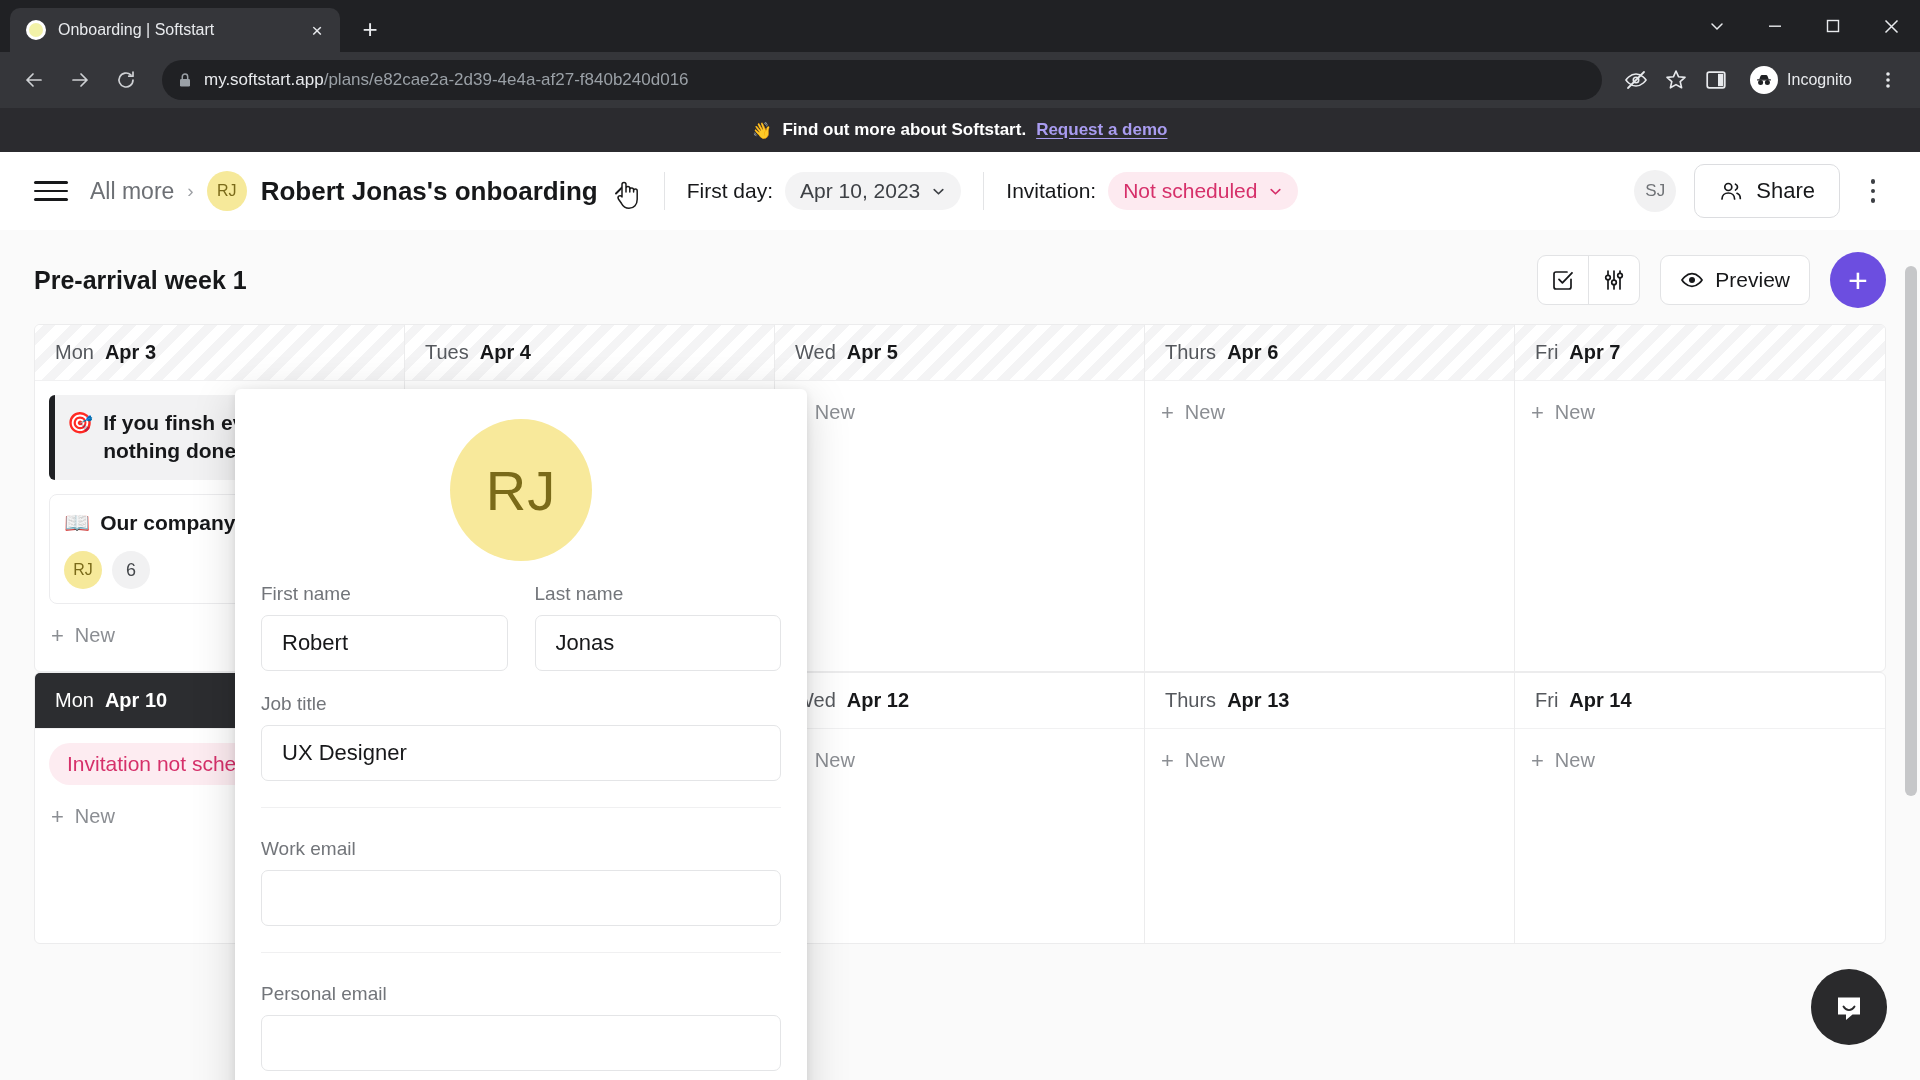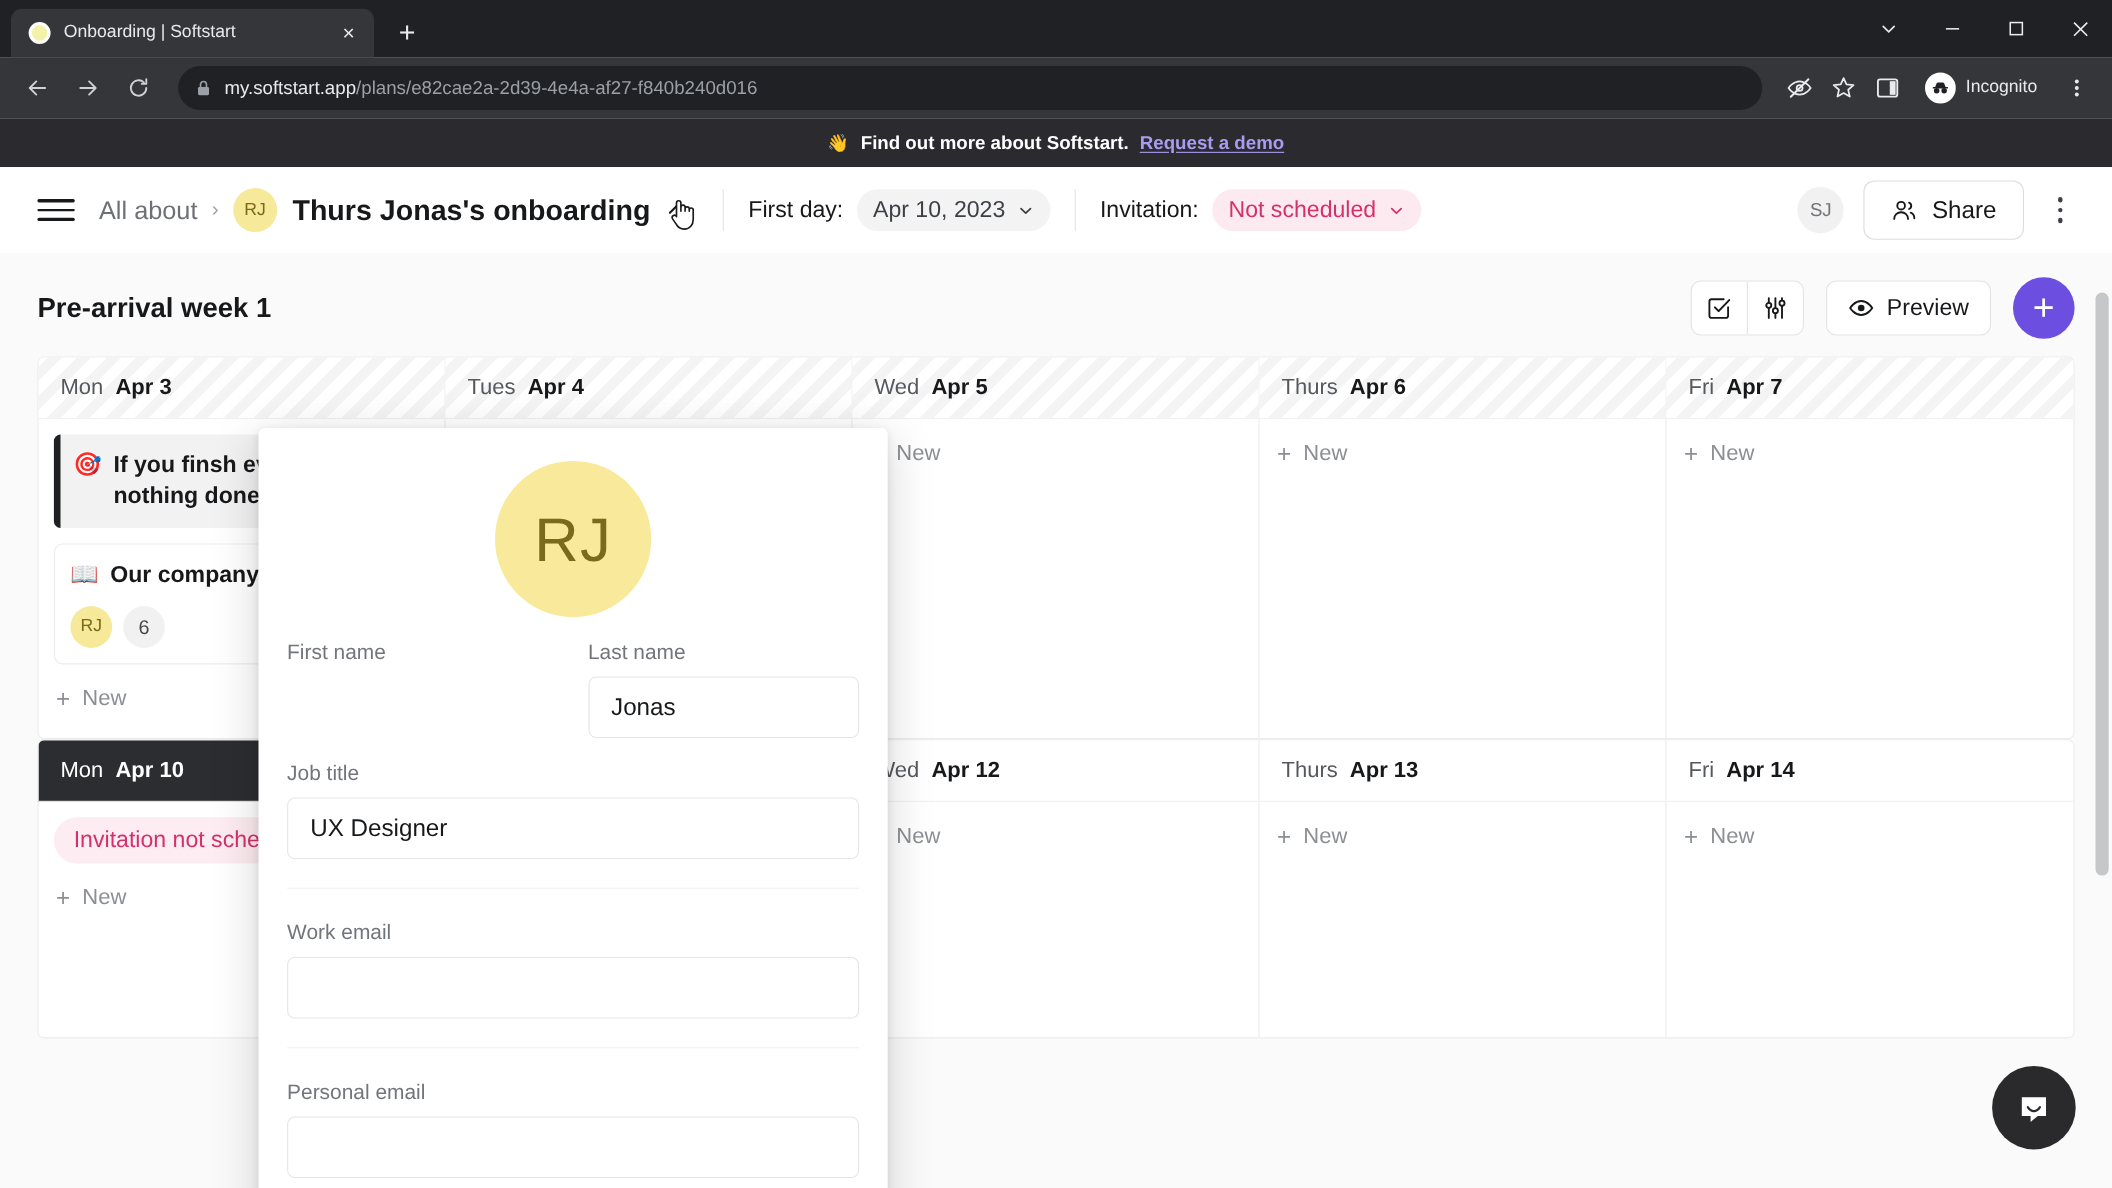--- a/index.html
+++ b/index.html
@@ -375,24 +375,24 @@
   </div>
 
   <div class="app">
 
     <div class="app-header">
       <div class="hamburger">
         <span></span>
           <span></span>
           <span></span>
       </div>
-      <span class="allplans">All about</span>
+      <span class="allplans">All more</span>
       <span class="bc-sep">›</span>
       <div class="av-rj">RJ</div>
-      <div class="plan-title">Thurs Jonas's onboarding</div>
+      <div class="plan-title">Robert Jonas's onboarding</div>
       <div class="chev-up-wrap">
         <svg width="22" height="22" viewBox="0 0 22 22">
             <path d="M5 13.5l6-6 6 6" stroke="#17181a" stroke-width="1.9" fill="none" stroke-linecap="round" stroke-linejoin="round"></path>
           </svg>
         <svg class="cursor-hand" width="26" height="32" viewBox="0 0 26 32">
           <path d="M8 18V5.5a2 2 0 1 1 4 0V13V9.4a1.9 1.9 0 0 1 3.8 0V13v-2.1a1.9 1.9 0 0 1 3.8 0V13v-1.1a1.8 1.8 0 0 1 3.6 0v8.4c0 5.2-3.1 9-8.2 9-4.2 0-5.8-1.7-7.6-5L4.4 20c-.7-1.3-.3-2.5.8-3.1 1-.5 2-.2 2.8.9z" fill="#fff" stroke="#1a1a1a" stroke-width="1.5" stroke-linejoin="round"></path>
         </svg>
       </div>
 
       <div class="hdr-div"></div>
@@ -625,20 +625,21 @@
 
       <div class="vscroll"></div>
     </div>
 
     <div class="popover">
       <div class="pop-avatar">RJ</div>
 
       <div class="field-row">
         <div class="field">
           <label class="field-label">First name</label>
+          <input class="field-input" type="text" value="Robert" style="">
         </div>
         <div class="field">
           <label class="field-label">Last name</label>
           <input class="field-input" type="text" value="Jonas" style="">
         </div>
       </div>
 
       <div class="field-block">
         <label class="field-label">Job title</label>
         <input class="field-input" type="text" value="UX Designer" style="">

